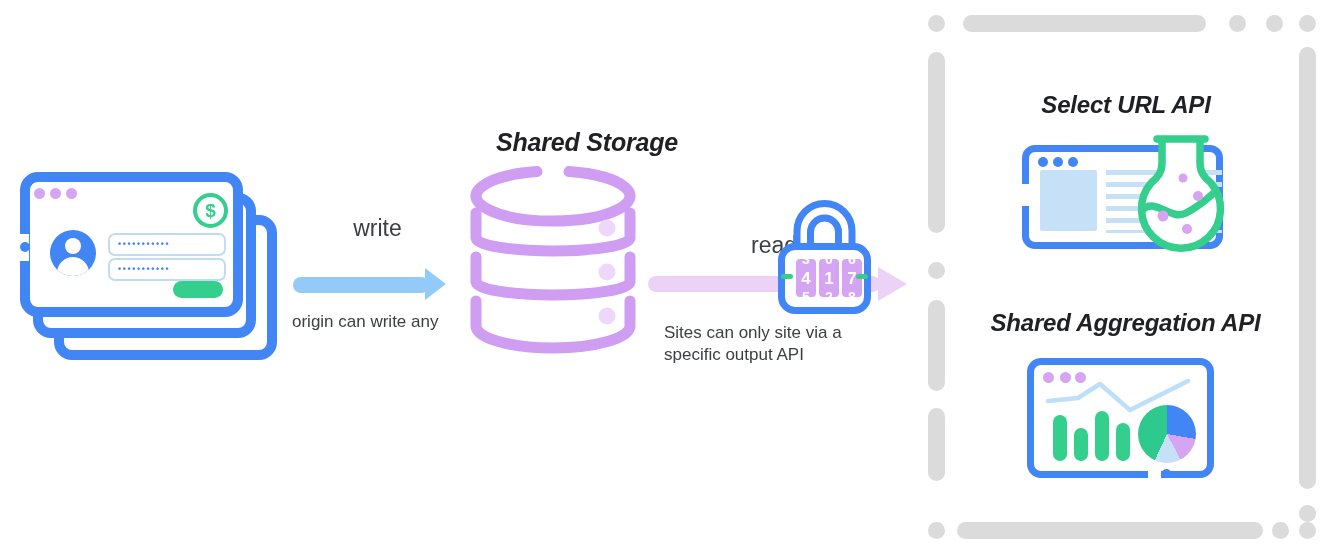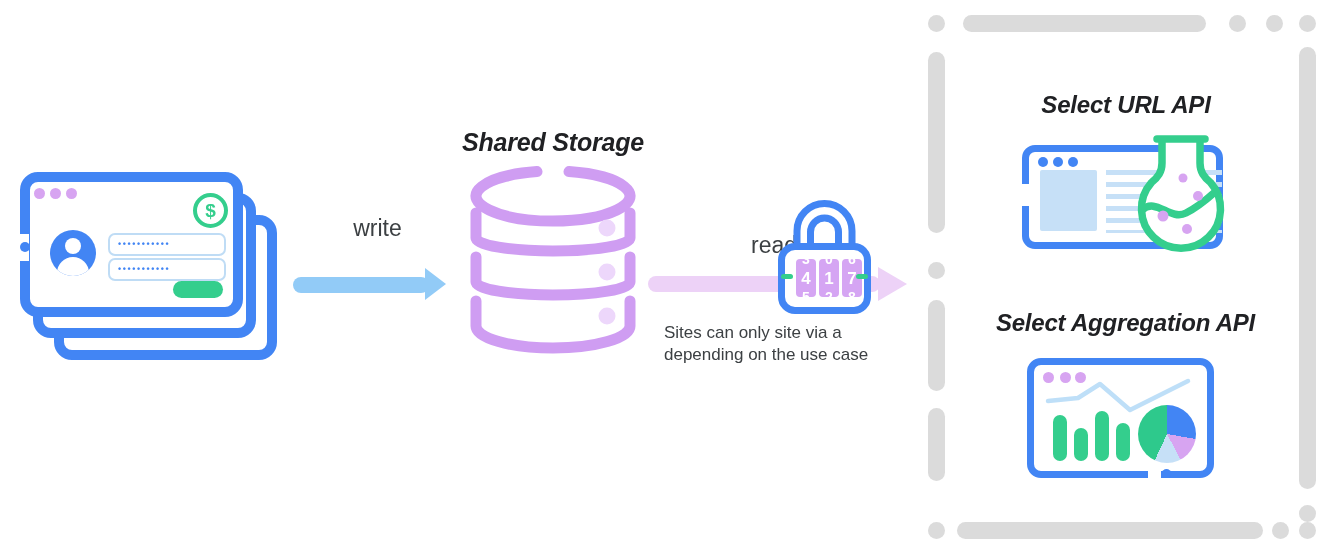--- a/index.html
+++ b/index.html
@@ -52,21 +52,21 @@
   #write-arrow-head{position:absolute;left:425px;top:268px;width:0;height:0;
         border-top:16px solid transparent;border-bottom:16px solid transparent;
         border-left:21px solid var(--light-blue,#92CBF7);}
   #read-arrow-body{left:648px;top:276px;width:232px;background:var(--pink,#EDD2F7);}
   #read-arrow-head{position:absolute;left:878px;top:267px;width:0;height:0;
         border-top:17px solid transparent;border-bottom:17px solid transparent;
         border-left:29px solid var(--pink,#EDD2F7);}
 
   
   .big-title{position:absolute;font-weight:bold;color:var(--title-text,#202124);text-align:center;letter-spacing:-0.2px;font-style:italic;}
-  #shared-storage-title{left:428px;top:127px;width:250px;font-size:25px;line-height:30px;}
+  #shared-storage-title{left:428px;top:127px;width:250px;font-size:25px;line-height:30px;text-align:right;}
   #selurl-title{left:976px;top:91px;width:300px;font-size:24px;line-height:28px;}
   #pa-title{left:958px;top:309px;width:335px;font-size:24px;line-height:28px;}
 
   
   #lock-body{position:absolute;left:778px;top:243px;width:93px;height:71px;box-sizing:border-box;
         background:#fff;border:7px solid var(--blue,#4285F4);border-radius:17px;}
   .dial{position:absolute;top:259px;width:20px;height:38px;background:var(--dial-purple,#D5A5F3);
         border-radius:4px;overflow:hidden;color:#fff;font-weight:bold;}
   .dial-above{position:absolute;top:-7px;left:0;width:100%;text-align:center;font-size:14px;line-height:14px;}
   .dial-digit{position:absolute;top:50%;left:0;transform:translateY(-50%);width:100%;text-align:center;
@@ -143,20 +143,21 @@
     <div id="login-button"></div>
     <div id="card-front-gap"></div>
     <div id="card-front-gap-dot"></div>
   </div>
 
   <div class="grp">
     <div class="flow-label" id="write-label">write</div>
     <div class="arrow-body" id="write-arrow-body"></div>
     <div id="write-arrow-head"></div>
     <div class="flow-caption" id="write-caption">
+      <div>origin can write any</div>
     </div>
   </div>
 
   <div class="grp">
     <div class="big-title" id="shared-storage-title">Shared Storage</div>
     <svg class="abs" style="left:453px;top:150px" width="200" height="215" viewBox="0 0 200 215">
       <g fill="none" style="stroke:var(--purple,#CF9DF2)" stroke-width="11" stroke-linecap="round">
         <path d="M 116 21.6 A 77 25 0 1 1 84 21.6"></path>
         <path d="M 23 63  L 23 88  A 77 13 0 0 0 177 88  L 177 63"></path>
         <path d="M 23 107 L 23 132 A 77 13 0 0 0 177 132 L 177 107"></path>
@@ -169,21 +170,21 @@
       </g>
     </svg>
   </div>
 
   <div class="grp">
     <div class="flow-label" id="read-label">read</div>
     <div class="arrow-body" id="read-arrow-body"></div>
     <div id="read-arrow-head"></div>
     <div class="flow-caption" id="read-caption">
       <div>Sites can only site via a</div>
-      <div>depending on the use case</div>
+      <div>specific output API</div>
     </div>
   </div>
 
   <div class="grp">
     <svg class="abs" style="left:785px;top:198px" width="80" height="55" viewBox="0 0 80 55">
       <g fill="none" style="stroke:var(--blue,#4285F4)" stroke-width="7">
         <path d="M 12 52 L 12 33 A 27.5 27.5 0 0 1 67 33 L 67 52"></path>
         <path d="M 25.5 52 L 25.5 34 A 14 14 0 0 1 53.5 34 L 53.5 52"></path>
       </g>
     </svg>
@@ -226,21 +227,21 @@
       <g style="fill:var(--dot-purple,#D7A4F1)">
         <circle cx="58" cy="48" r="4.5"></circle>
         <circle cx="73" cy="66" r="5"></circle>
         <circle cx="38" cy="86" r="5.5"></circle>
         <circle cx="62" cy="99" r="5"></circle>
       </g>
     </svg>
   </div>
 
   <div class="grp">
-    <div class="big-title" id="pa-title">Select Aggregation API</div>
+    <div class="big-title" id="pa-title">Shared Aggregation API</div>
     <div class="api-window" id="pa-window"></div>
     <div class="win-dot-purple" style="left:1043px;top:372px"></div>
     <div class="win-dot-purple" style="left:1060px;top:372px"></div>
     <div class="win-dot-purple" style="left:1075px;top:372px"></div>
     <svg class="abs" style="left:1040px;top:376px" width="155" height="40" viewBox="0 0 155 40">
       <polyline points="8,25 38,22 60,8 90,34 148,5" fill="none" style="stroke:var(--chart-line-blue,#BEDFF8)" stroke-width="4.5" stroke-linecap="round" stroke-linejoin="round"></polyline>
     </svg>
     <div class="bar" style="left:1053px;top:415px;height:46px"></div>
     <div class="bar" style="left:1074px;top:428px;height:33px"></div>
     <div class="bar" style="left:1095px;top:411px;height:50px"></div>

